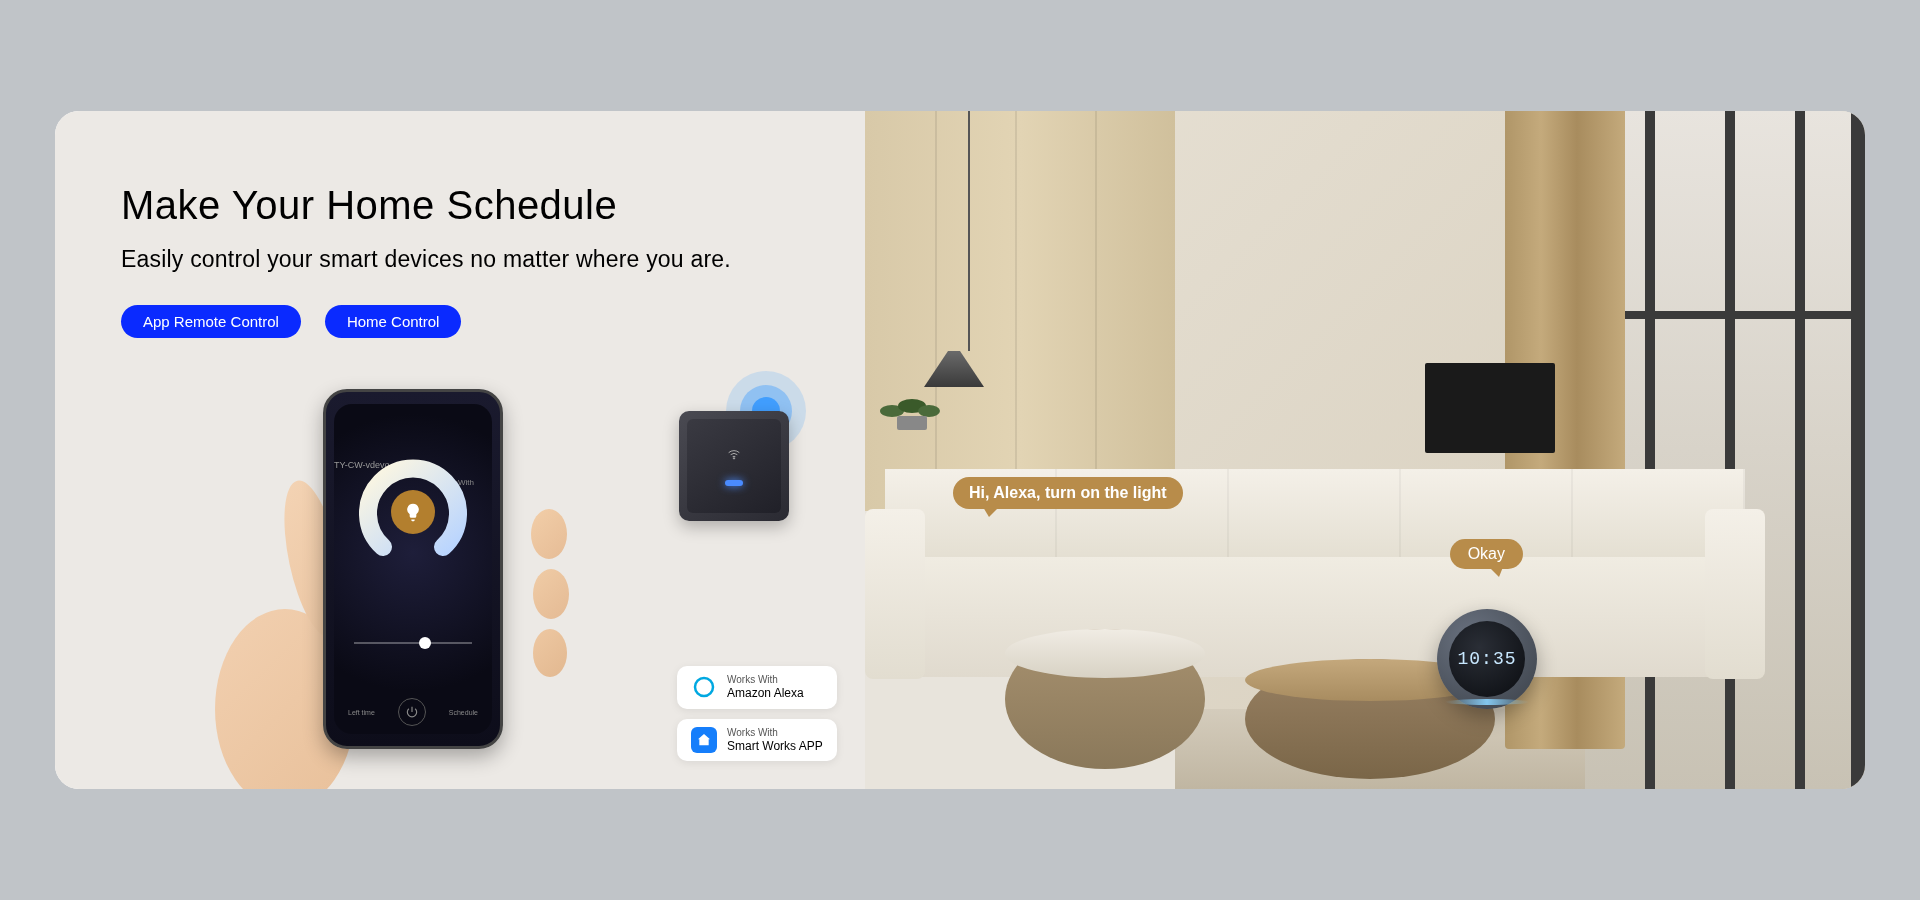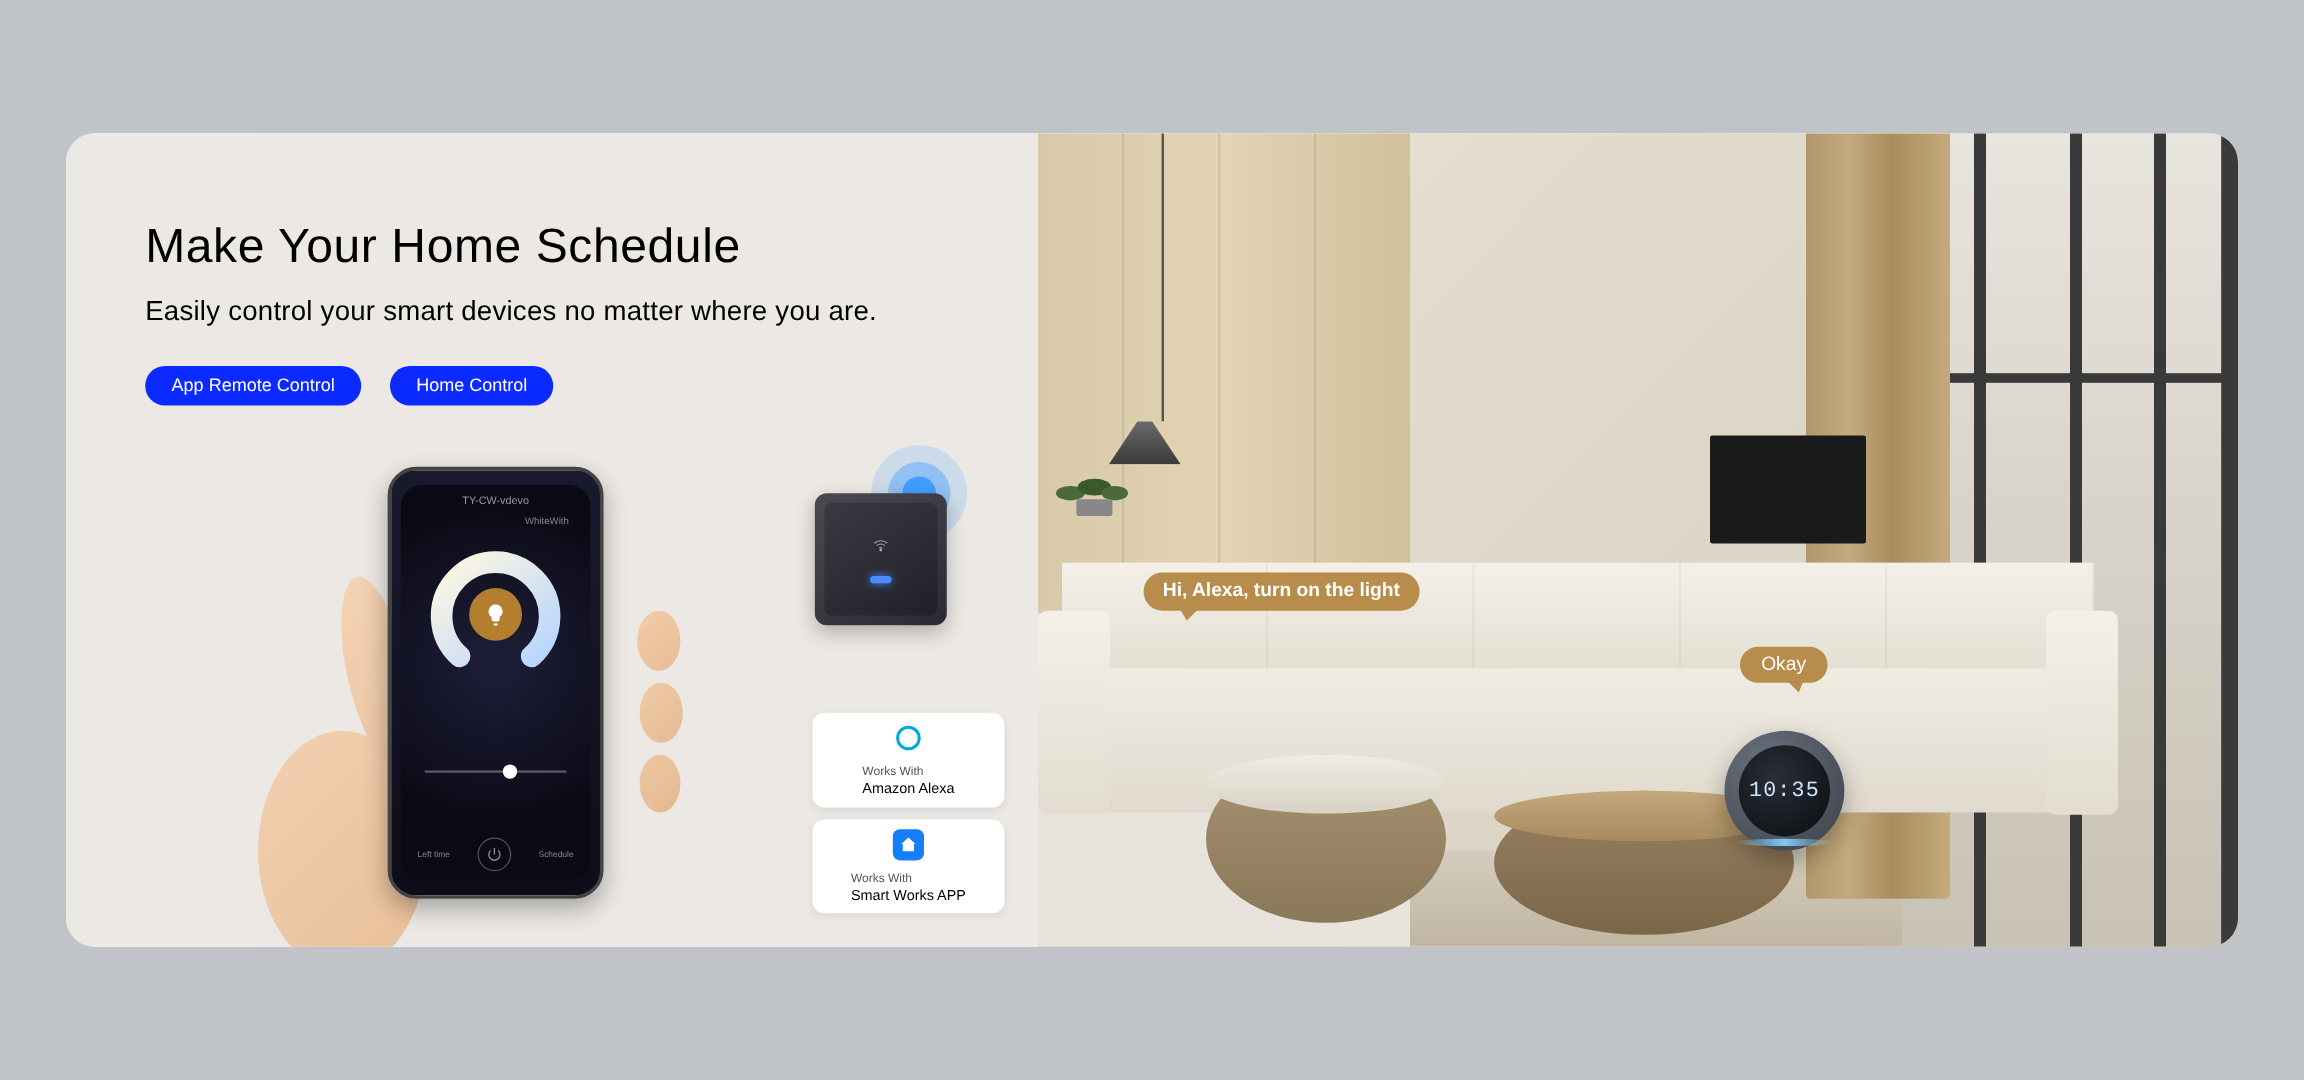--- a/index.html
+++ b/index.html
@@ -81,24 +81,24 @@
       position: absolute;
       top: 12px;
       left: 8px;
       right: 8px;
       bottom: 12px;
       background: radial-gradient(circle at 50% 45%, #1e1e3a 0%, #0a0a15 70%);
       border-radius: 18px;
       overflow: hidden;
     }
     .phone-title {
-      text-align: center;
       color: #999;
       font-size: 9px;
       padding-top: 8px;
+      margin-top: 48px;
     }
     .phone-tabs {
       display: flex;
       justify-content: flex-end;
       padding: 8px 18px 0;
       font-size: 8px;
       color: #888;
     }
     .dial-container {
       position: absolute;
@@ -225,21 +225,20 @@
     }
     .badge {
       background: #fff;
       border-radius: 10px;
       padding: 8px 14px;
       display: flex;
       align-items: center;
       gap: 10px;
       box-shadow: 0 2px 8px rgba(0,0,0,0.08);
       min-width: 160px;
-      flex-direction: column;
     }
     .badge-icon {
       width: 26px;
       height: 26px;
       border-radius: 6px;
       flex-shrink: 0;
       display: flex;
       align-items: center;
       justify-content: center;
     }

